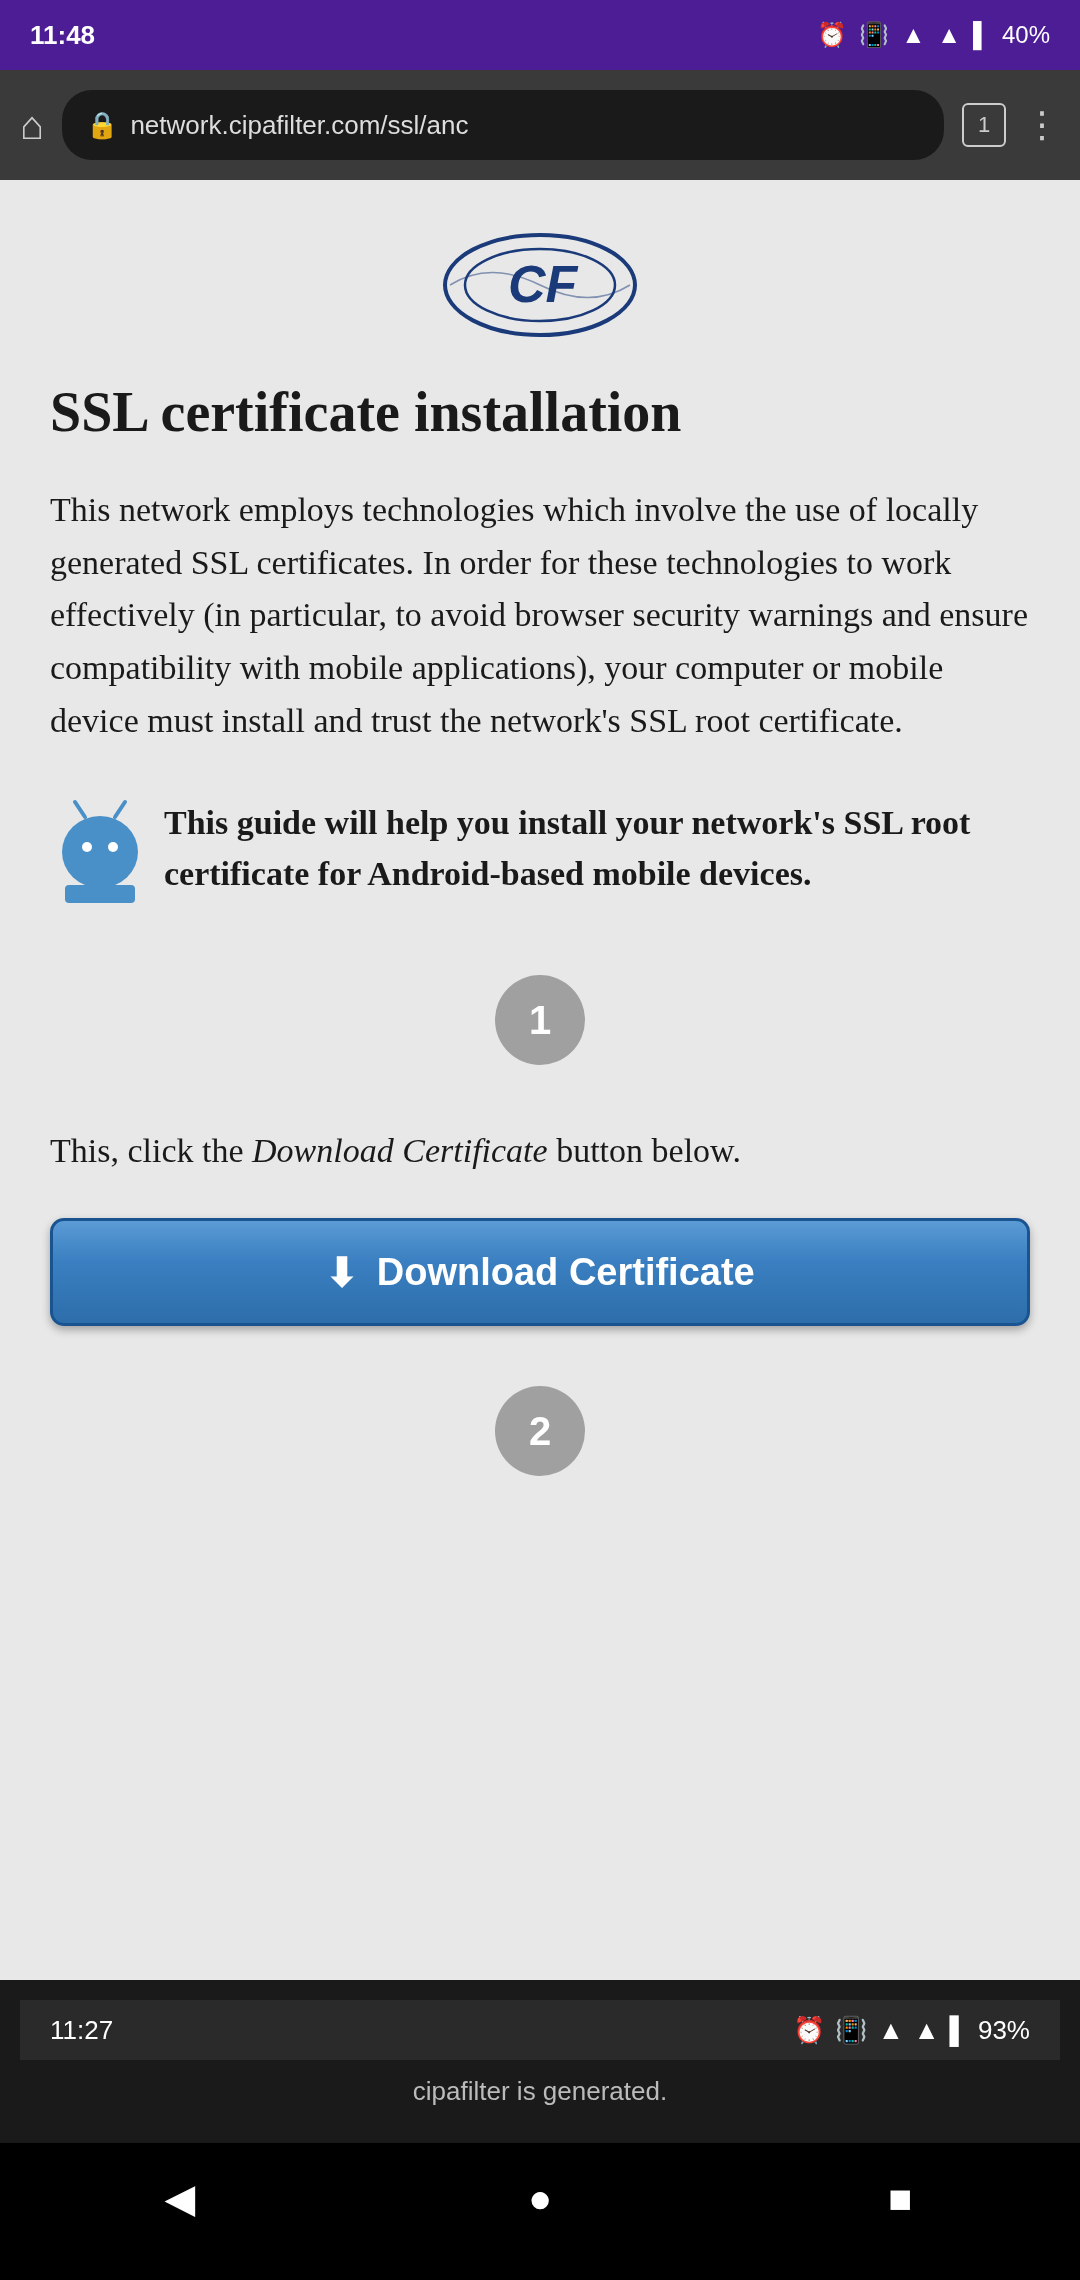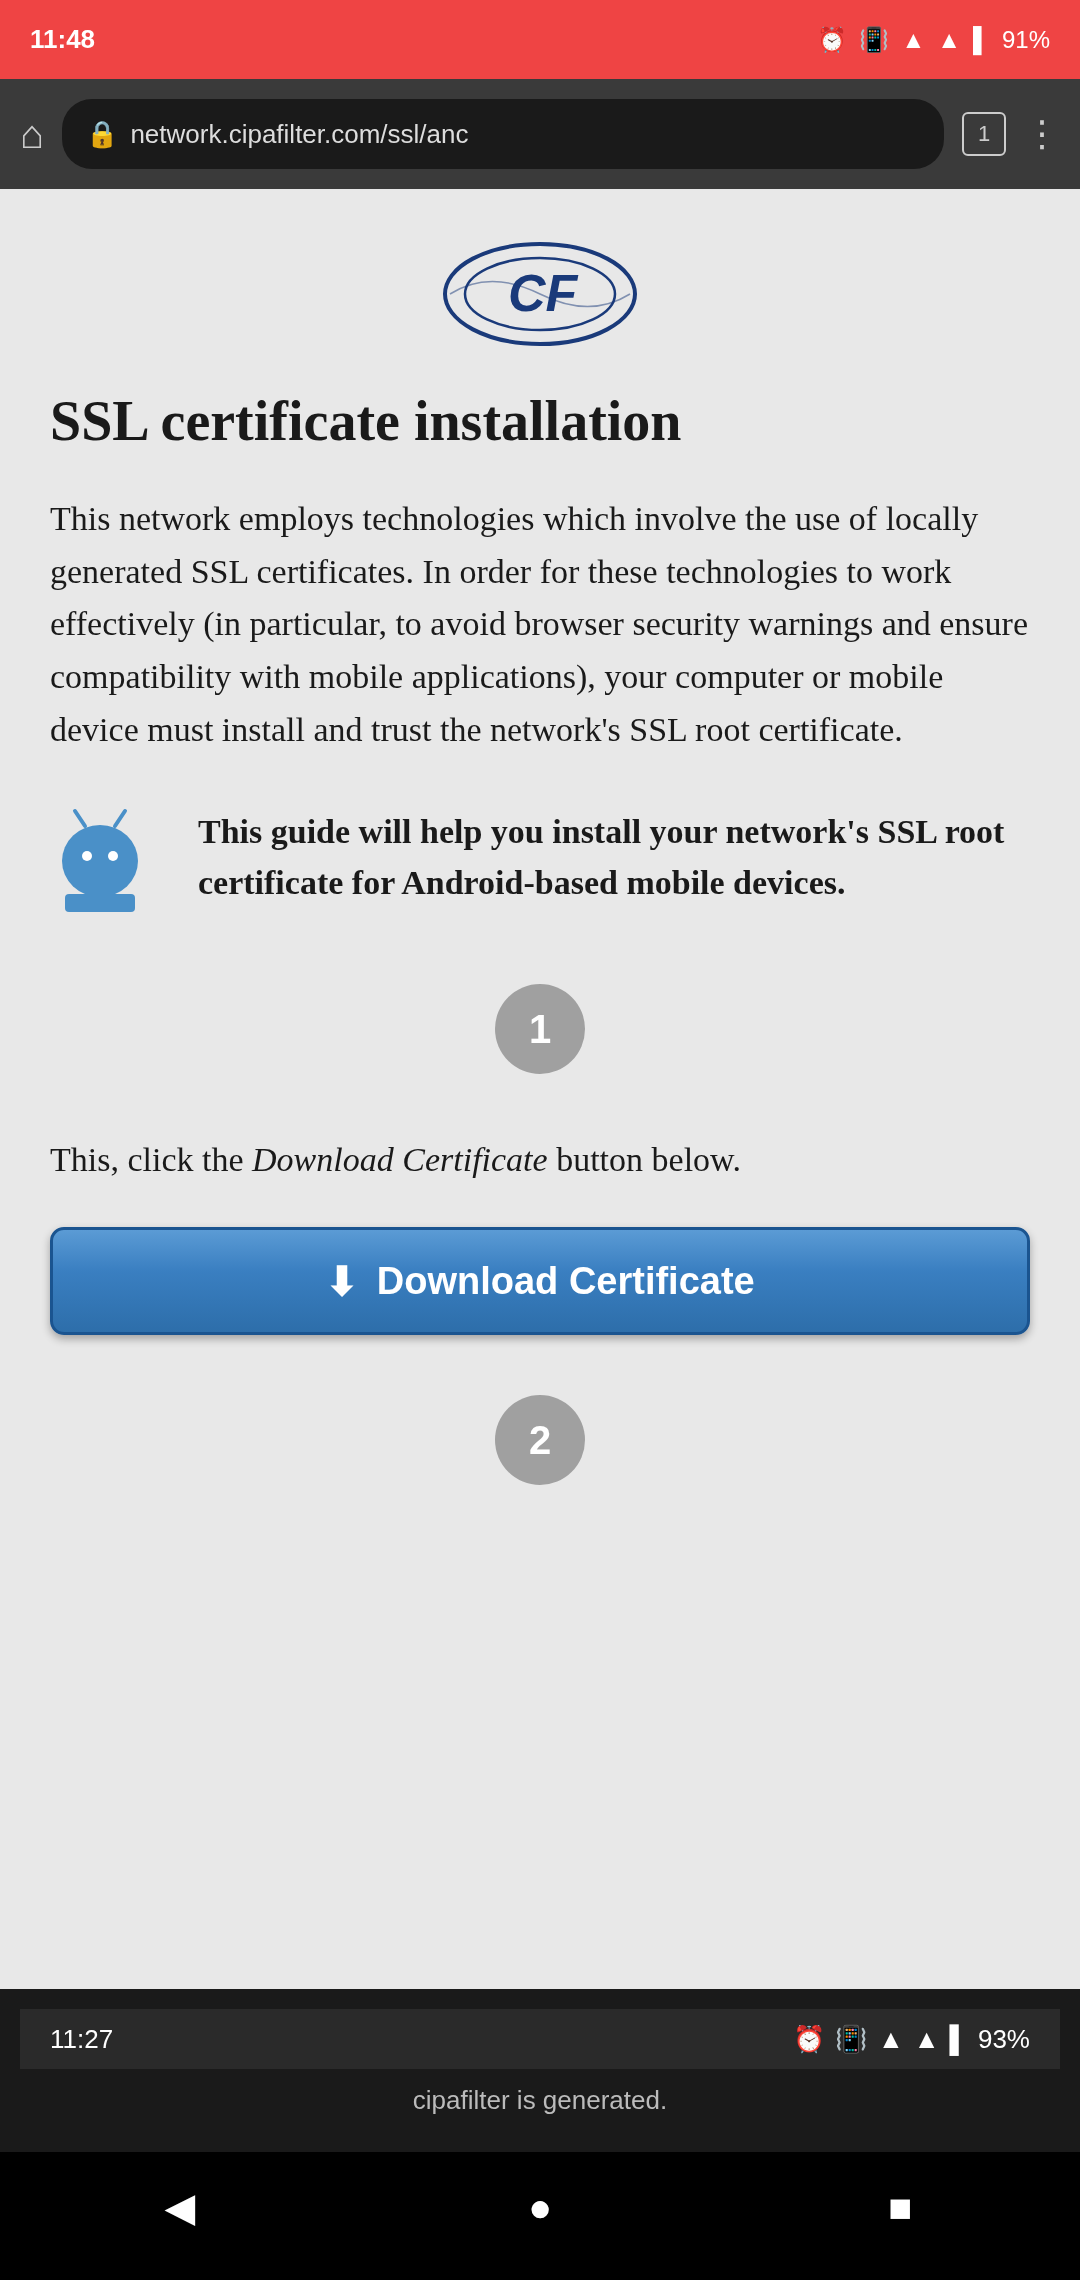--- a/index.html
+++ b/index.html
@@ -9,29 +9,29 @@
       background: #000;
       font-family: Georgia, 'Times New Roman', serif;
       width: 100%;
       max-width: 1080px;
       margin: 0 auto;
       font-size: 32px;
     }
 
     
     .status-bar {
-      background: #ef4444;
+      background: #4c1d95;
       color: #fff;
       display: flex;
       justify-content: space-between;
       align-items: center;
       padding: 4px 30px;
       font-family: Arial, sans-serif;
       font-size: 26px;
-      height: 79px;
+      height: 70px;
     }
     .status-left { font-weight: bold; }
     .status-right { display: flex; align-items: center; gap: 12px; font-size: 24px; }
 
     
     .browser-bar {
       background: #3a3a3a;
       display: flex;
       align-items: center;
       padding: 16px 20px;
@@ -119,21 +119,21 @@
       line-height: 1.55;
       color: #1a1a1a;
       margin-bottom: 50px;
       font-family: Georgia, serif;
     }
 
     
     .android-guide {
       display: flex;
       align-items: flex-start;
-      gap: 48px;
+      gap: 14px;
       margin-bottom: 60px;
     }
     .android-icon {
       flex-shrink: 0;
       width: 100px;
     }
     .android-guide-text {
       font-size: 34px;
       font-weight: bold;
       line-height: 1.5;
@@ -259,21 +259,21 @@
 <body>
 
 <div class="status-bar">
   <span class="status-left">11:48</span>
   <div class="status-right">
     <span>⏰</span>
     <span>📳</span>
     <span>▲</span>
     <span>▲</span>
     <span>▌</span>
-    <span>91%</span>
+    <span>40%</span>
   </div>
 </div>
 
 <div class="browser-bar">
   <div class="browser-home-btn">⌂</div>
   <div class="browser-url-bar">
     <span class="lock-icon">🔒</span>
     <span class="browser-url-text">network.cipafilter.com/ssl/anc</span>
   </div>
   <div class="browser-tab-btn">1</div>

